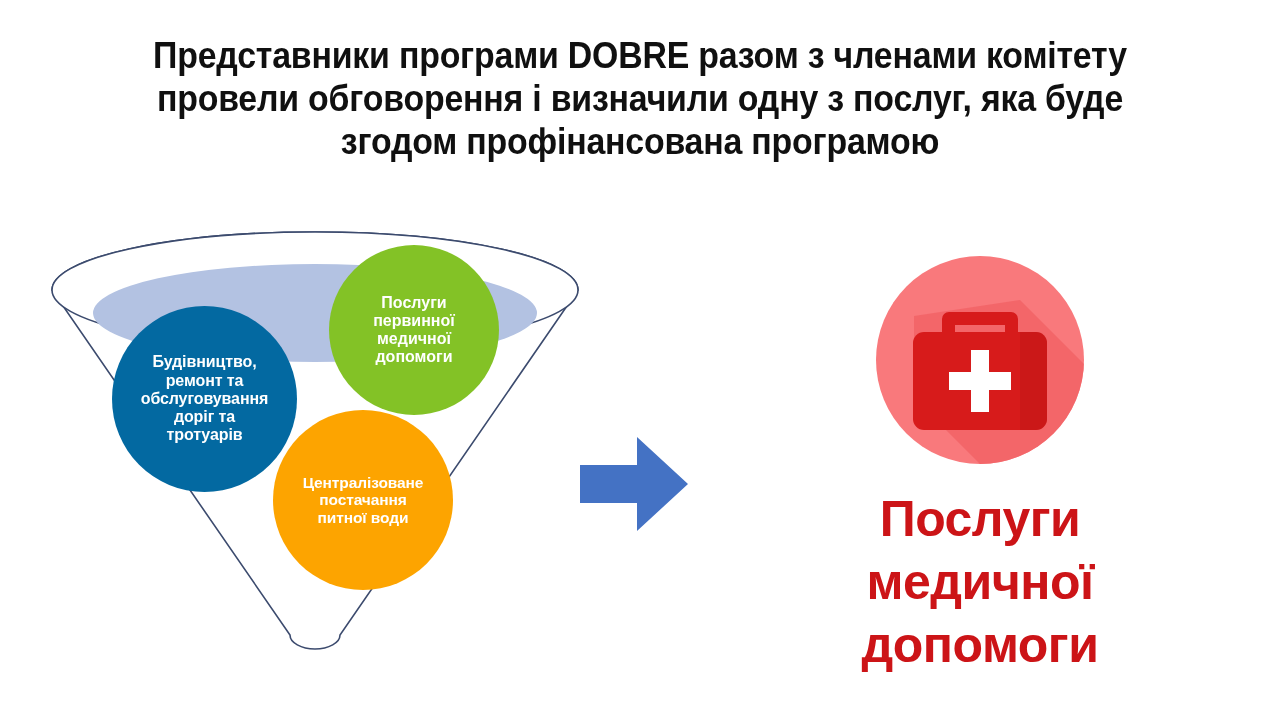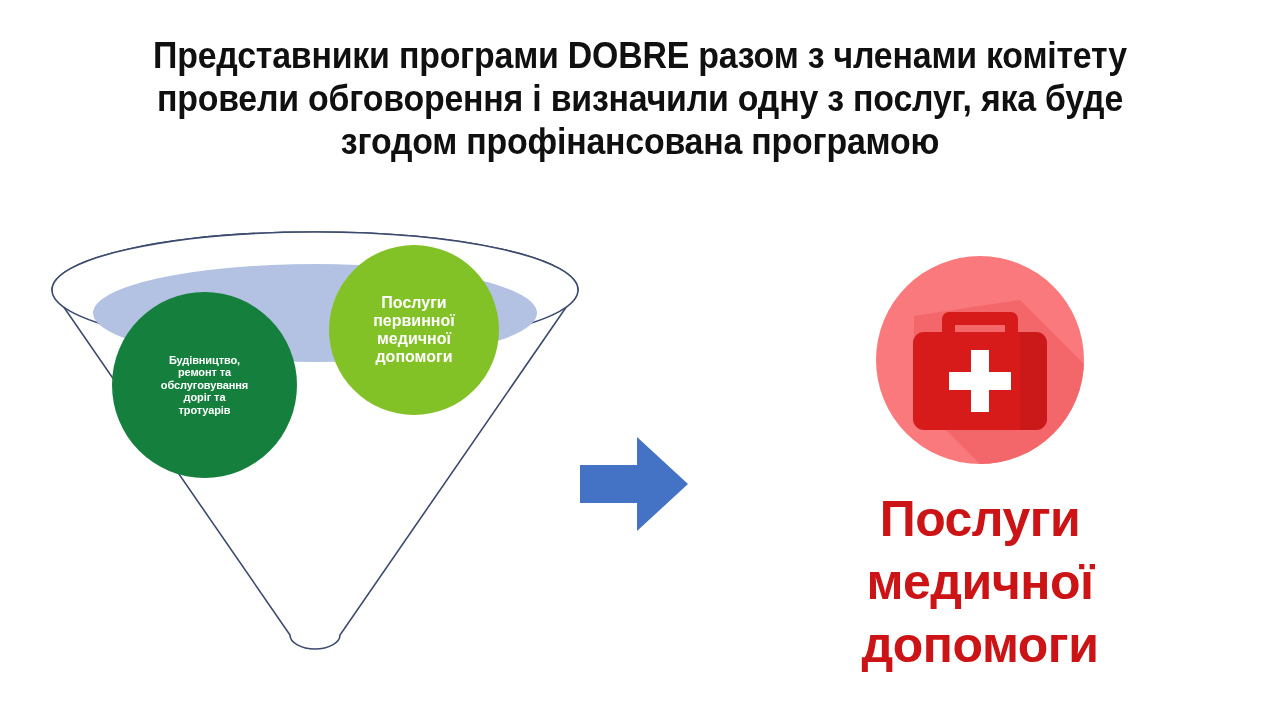--- a/index.html
+++ b/index.html
@@ -59,25 +59,25 @@
     color: #ffffff;
     font-family: "Liberation Sans", sans-serif;
     font-weight: 700;
     line-height: 1.14;
     white-space: pre-line;
     box-sizing: border-box;
     padding: 4px;
   }
   .bubble-roads {
     left: 82px;
-    top: 62px;
+    top: 76px;
     width: 185px;
     height: 186px;
-    background: #15803d;
-    font-size: 11px;
+    background: #0369a1;
+    font-size: 16px;
     letter-spacing: -0.1px;
   }
   .bubble-health {
     left: 299px;
     top: 15px;
     width: 170px;
     height: 170px;
     background: #83C226;
     font-size: 16px;
   }
@@ -156,20 +156,23 @@
 ремонт та
 обслуговування
 доріг та
 тротуарів</div>
 
   <div class="bubble bubble-health">Послуги
 первинної
 медичної
 допомоги</div>
 
+  <div class="bubble bubble-water">Централізоване
+постачання
+питної води</div>
 </div>
 
 <div class="arrow-wrap">
   <svg viewBox="0 0 110 104" width="110" height="104" xmlns="http://www.w3.org/2000/svg">
     <polygon points="0,33 57,33 57,5 108,52 57,99 57,71 0,71" fill="#4472C4"></polygon>
   </svg>
 </div>
 
 <div class="result-wrap">
 

